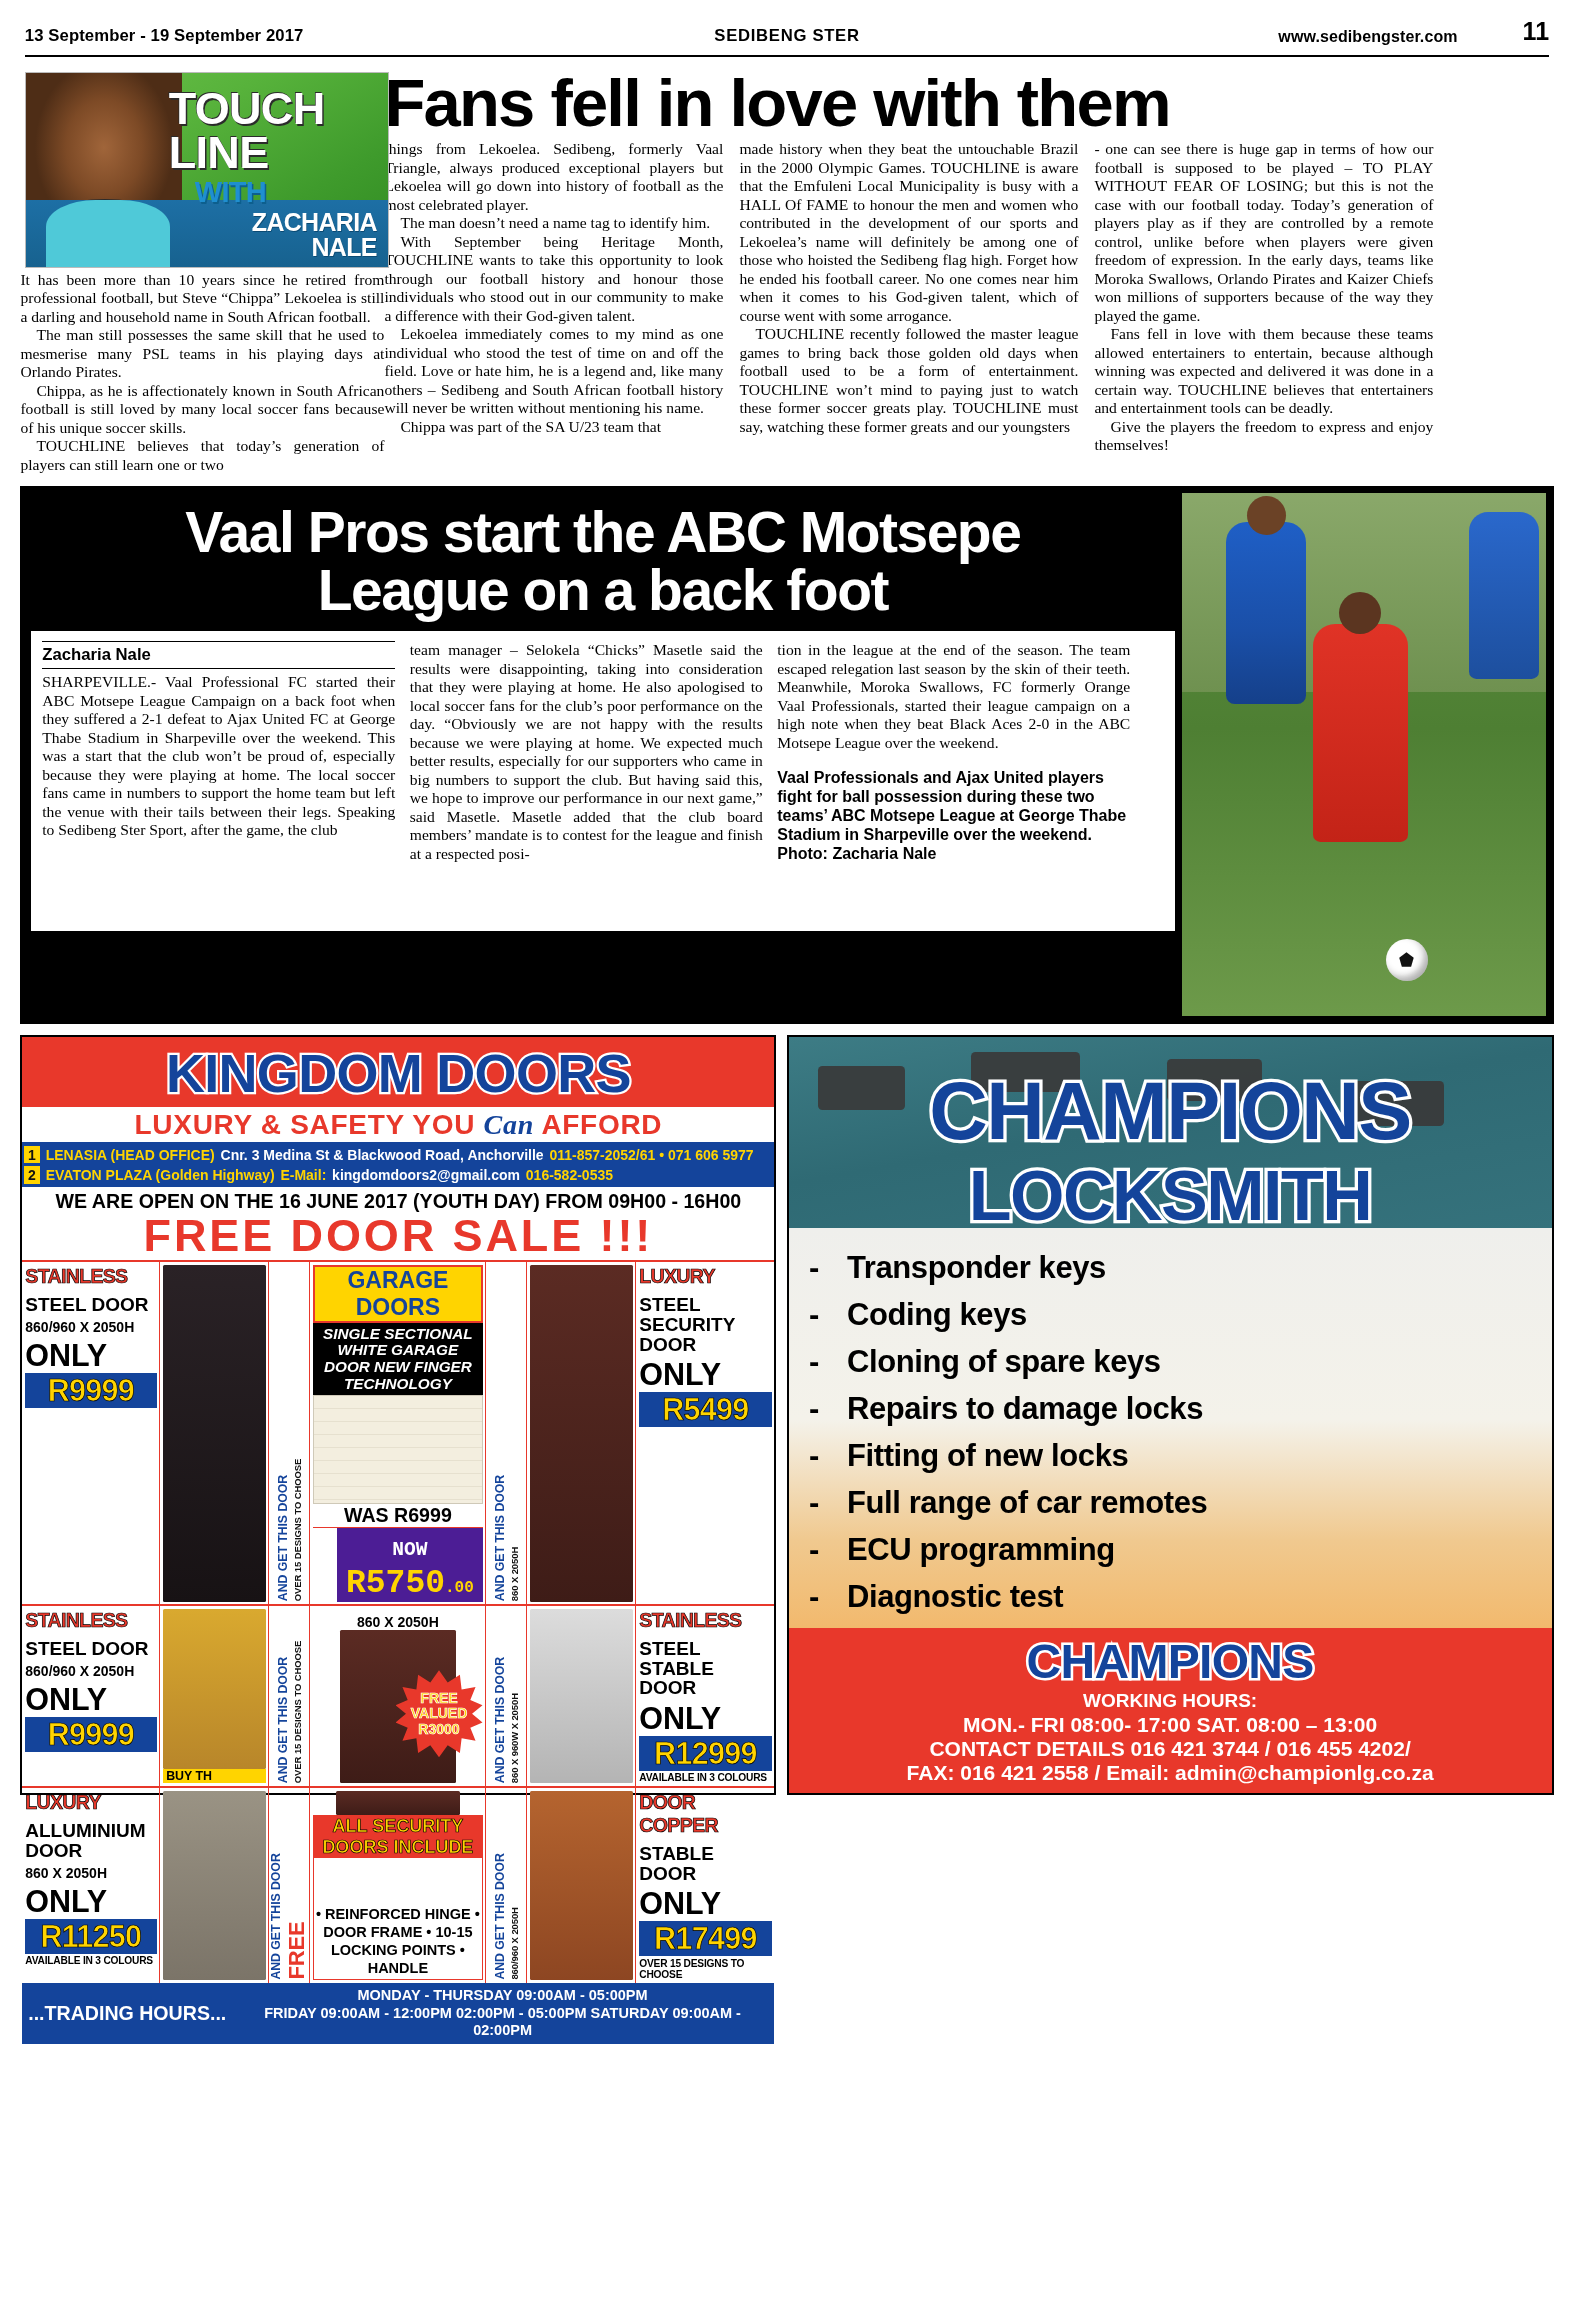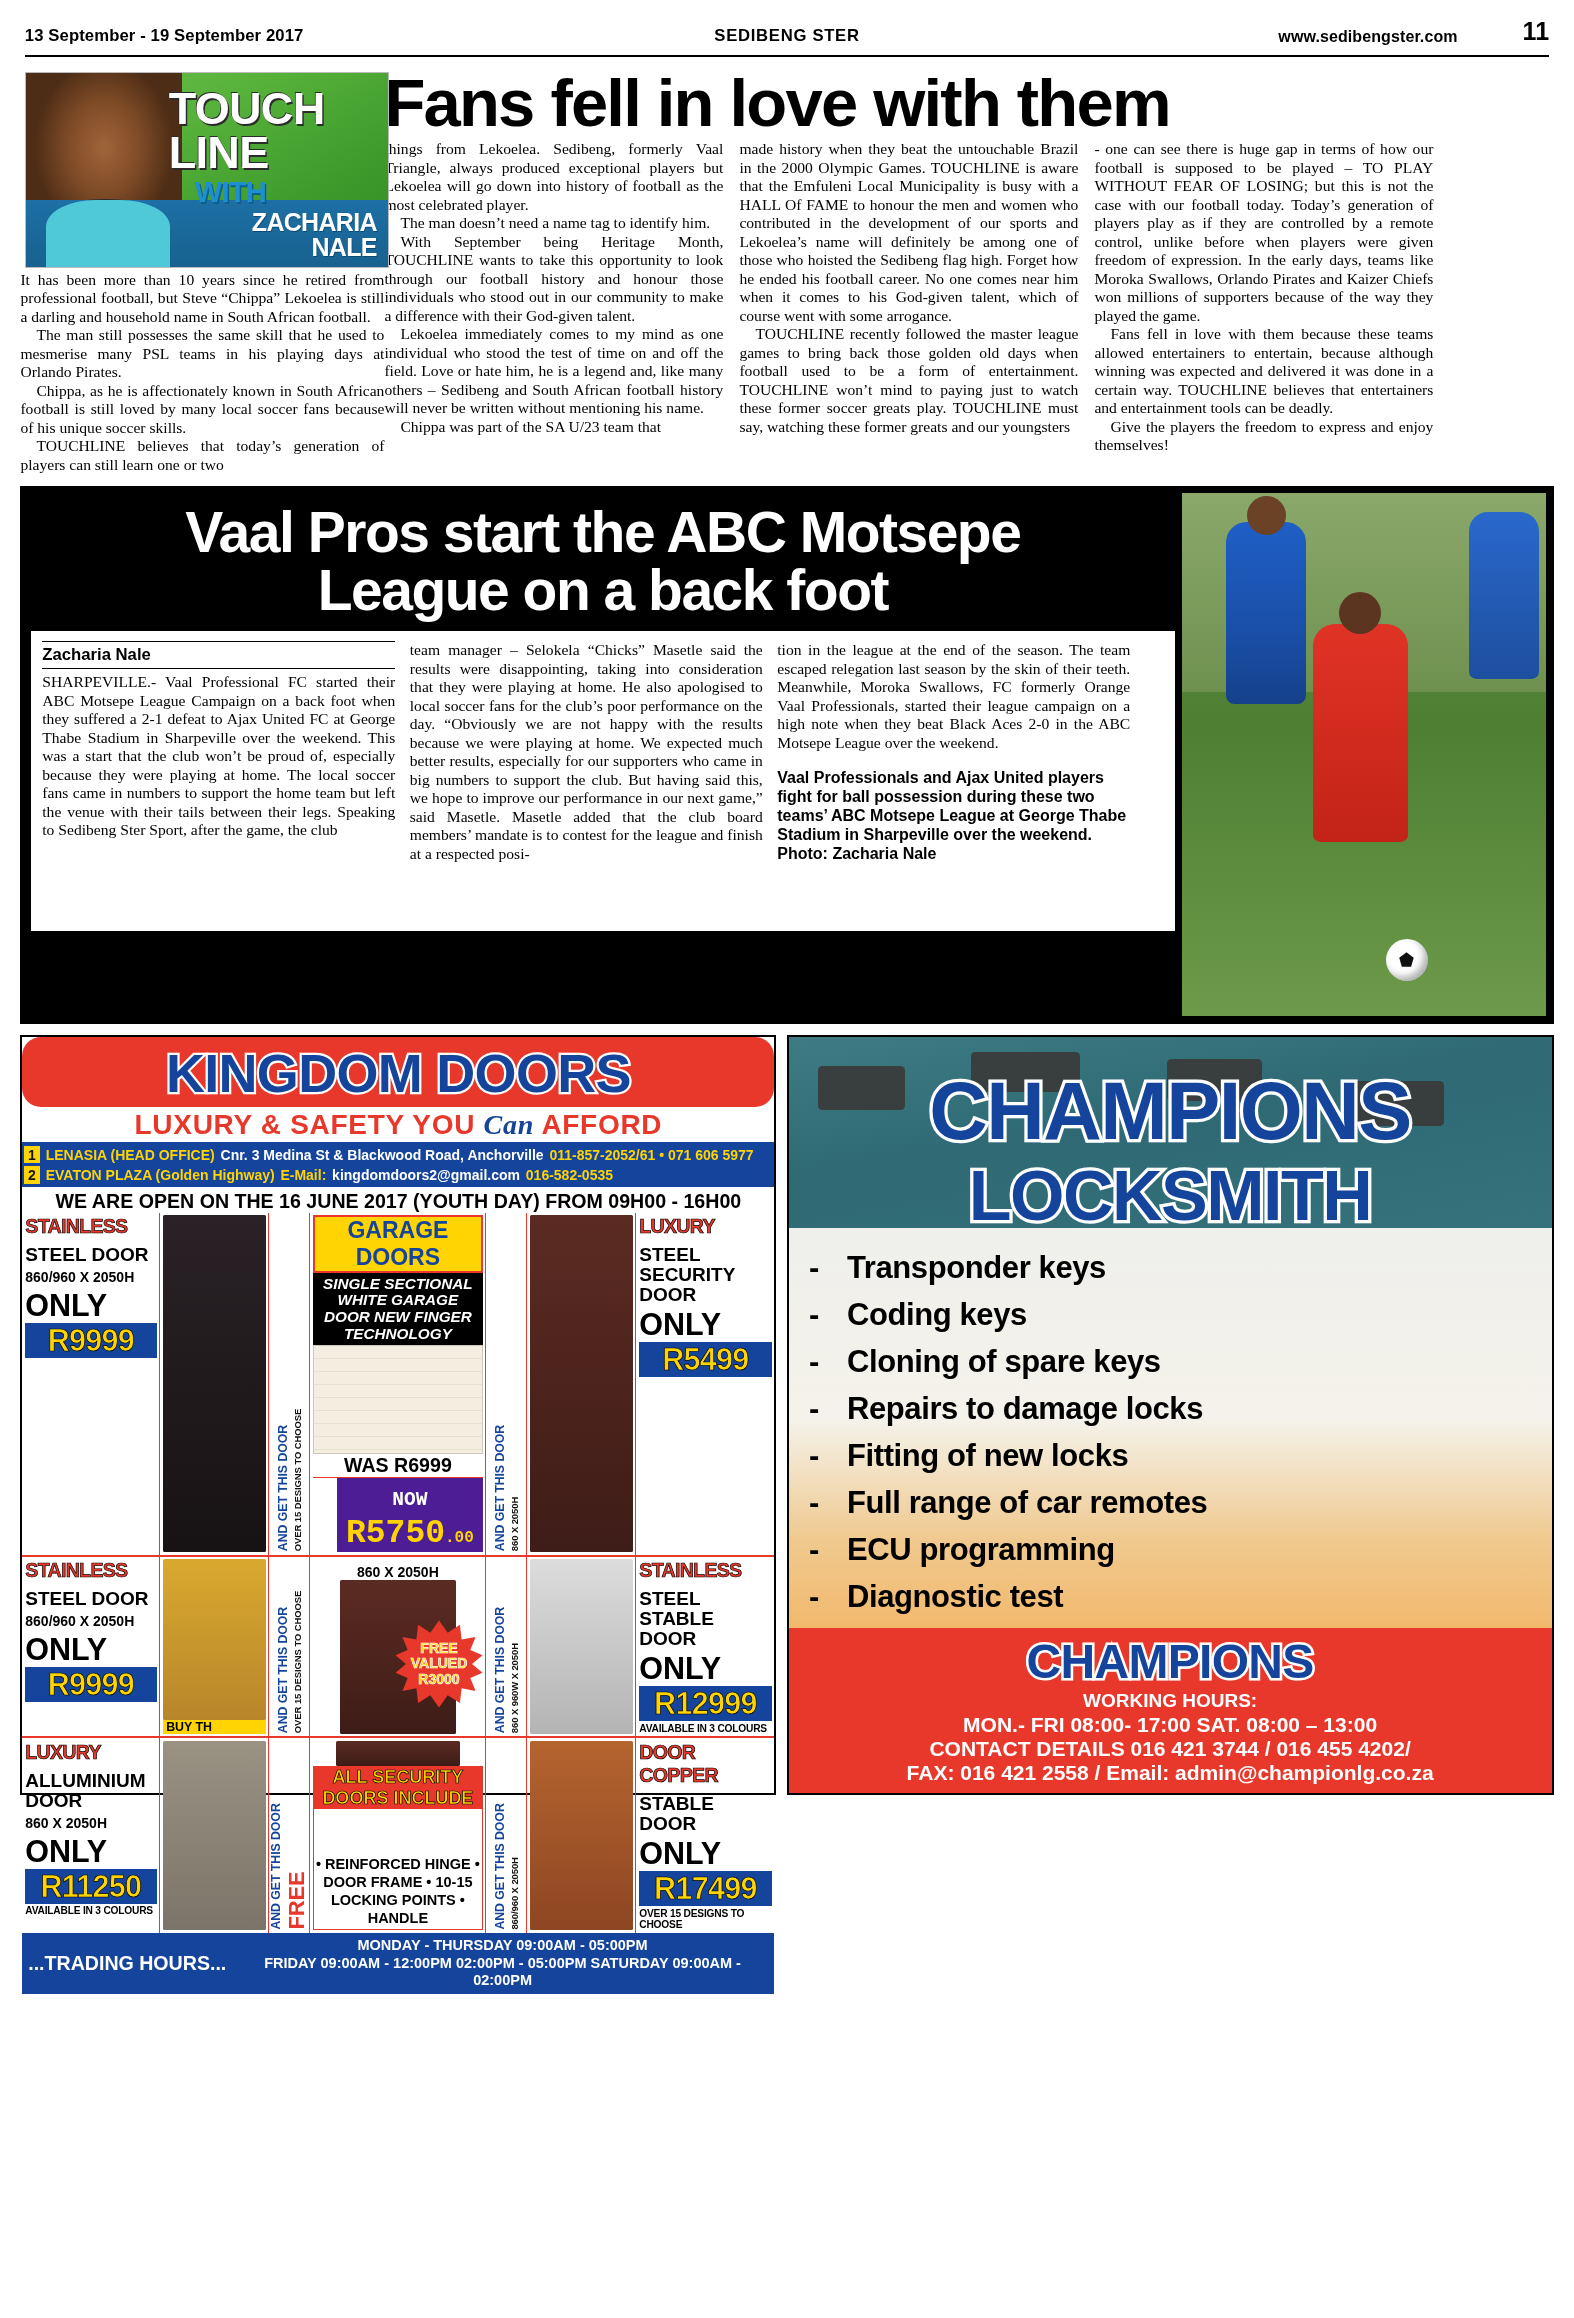--- a/index.html
+++ b/index.html
@@ -107,21 +107,21 @@
      background:#111; clip-path:polygon(50% 0,100% 38%,82% 100%,18% 100%,0 38%); }
 
   
   .ads { display:flex; gap:10.2px; margin-top:11.6px; height:760px; }
   .ad-kd { width:756px; flex:0 0 756px; border:2.2px solid #000; background:#fff;
      display:flex; flex-direction:column; }
   .ad-ch { flex:1 1 auto; border:2.2px solid #000; background:#000000;
      display:flex; flex-direction:column; }
 
   
-  .kd-title { background:#e8382b; padding:4.4px 0 2.9px 0; text-align:center;border-radius:19px; }
+  .kd-title { background:#e8382b; padding:4.4px 0 2.9px 0; text-align:center; }
   .kd-title span { font-family:"Liberation Sans",sans-serif; font-weight:bold;
      font-size:54px; letter-spacing:-0.7px; color:#14449b;
      -webkit-text-stroke:4.4px #fff; paint-order:stroke fill; }
   .kd-sub { text-align:center; font-family:"Liberation Sans",sans-serif; font-weight:bold;
      color:#e8382b; font-size:28px; letter-spacing:0.7px; padding:2.2px 0 1.5px 0; }
   .kd-sub i { font-family:"Liberation Serif",serif; color:#14449b; font-size:28px; }
   .kd-addr { background:#14449b; color:#fff; font-family:"Liberation Sans",sans-serif;
      font-weight:bold; font-size:14px; padding:2.2px 0; }
   .kd-addr .row { display:flex; align-items:center; gap:5.8px; padding:1.5px 0 1.5px 0; }
   .kd-addr .num { background:#ffd400; color:#111; width:16px; height:17.4px;
@@ -323,20 +323,21 @@
         </div>
         <div class="row">
           <span class="num">2</span>
           <span class="yel">EVATON PLAZA (Golden Highway)</span>
           <span class="yel">E-Mail:</span>
           <span>kingdomdoors2@gmail.com</span>
           <span class="yel">016-582-0535</span>
         </div>
       </div>
       <div class="kd-open">WE ARE OPEN ON THE 16 JUNE 2017 (YOUTH DAY) FROM 09H00 - 16H00</div>
+      <div class="kd-sale">FREE DOOR SALE !!!</div>
 
       <div class="kd-grid">
 
         <div class="kd-row">
           <div class="kd-cell c-txt">
             <div>
               <div class="tag-red">STAINLESS</div>
               <div class="t-name">STEEL DOOR</div>
               <div class="t-dim">860/960 X 2050H</div>
             </div>

